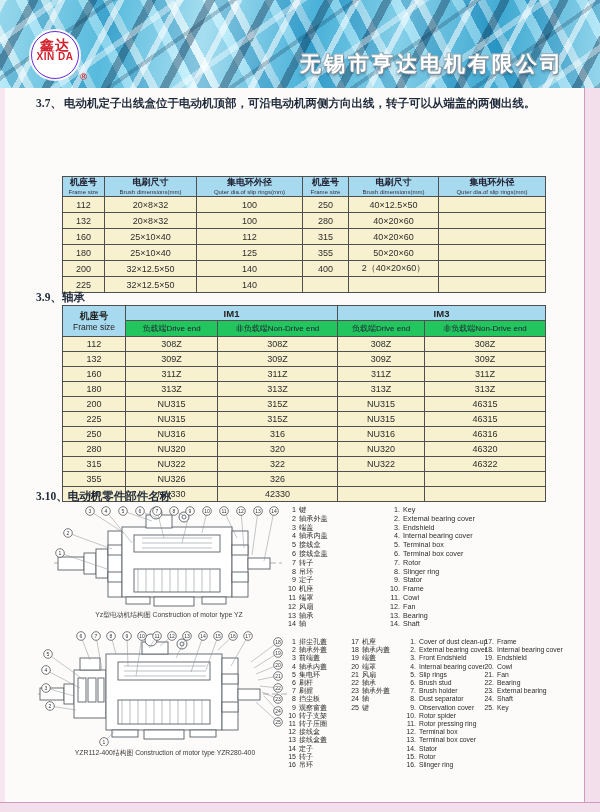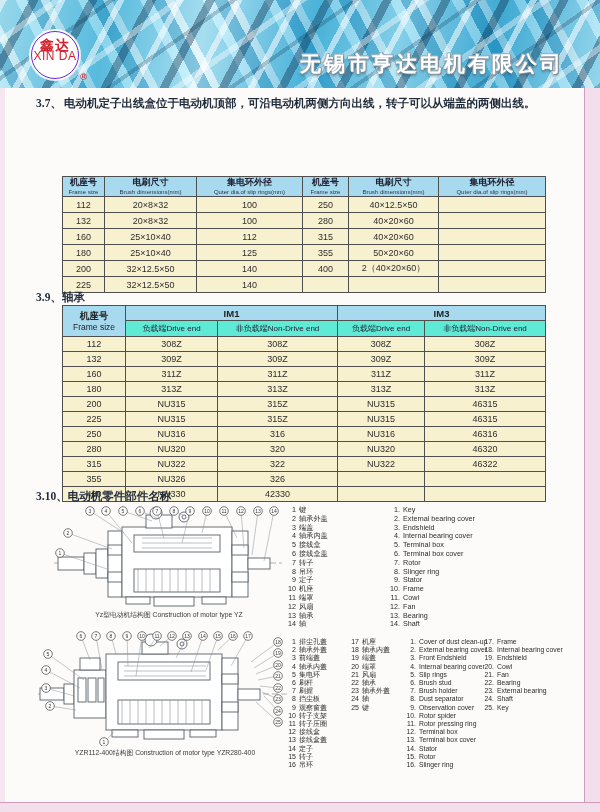--- a/index.html
+++ b/index.html
@@ -26,21 +26,21 @@
     font-size:21px;font-weight:bold;letter-spacing:3px;color:#fff;
     text-shadow:1px 1px 0 #7e8d9a,-1px -1px 0 #9fb3c0,1px -1px 0 #8aa,0 2px 3px rgba(40,60,80,.6);
     white-space:nowrap;
   }
   .logo{
     position:absolute;left:31px;top:31px;z-index:3;width:46px;height:46px;border-radius:50%;
     background:#fff;border:1px solid #6d28d9;box-shadow:0 0 0 2px rgba(255,255,255,.9);
     text-align:center;
   }
   .logo .l-zh{font-size:14px;font-weight:bold;color:#d2232e;margin-top:6px;line-height:14px;letter-spacing:1px;}
-  .logo .l-en{font-size:12px;font-weight:normal;color:#d2232e;line-height:9px;letter-spacing:.5px;}
+  .logo .l-en{font-size:10px;font-weight:bold;color:#d2232e;line-height:9px;letter-spacing:.5px;}
   .logo .l-reg{position:absolute;right:-9px;bottom:-4px;font-size:9px;color:#d2232e;font-weight:bold;}
   
   .strip-right{position:absolute;left:584px;top:88px;width:16px;height:724px;background:#f3dfec;border-left:1px solid #cf9abd;z-index:5;}
   .strip-bottom{position:absolute;left:0;top:802px;width:600px;height:10px;background:#f3dfec;border-top:1px solid #cf9abd;z-index:6;}
   .strip-left{position:absolute;left:0;top:88px;width:5px;height:724px;background:#f6e6f0;z-index:5;}
   
   .paragraphs{position:absolute;left:36px;top:95px;width:546px;
     font-family:"Liberation Serif","DejaVu Serif",serif;font-size:11.5px;line-height:16px;color:#1f2a3a;}
   .para{display:flex;}
   .para .pnum{width:28px;flex:0 0 28px;font-weight:bold;}
@@ -52,21 +52,21 @@
   #bearing-table{top:305px;}
   .spec-table th,.spec-table td{border:1px solid #4f4f4f;text-align:center;vertical-align:middle;padding:0;overflow:hidden;}
   .spec-table th{background:#a8daef;font-weight:bold;margin-left:9px;}
   .spec-table td{background:#f8f1cf;font-size:9px;color:#2d2d2d;height:15px;white-space:nowrap;}
   .th-zh{font-size:9px;color:#223;line-height:11px;}
   .th-en{font-size:6.3px;font-weight:normal;color:#334;line-height:8px;transform:scale(.96);white-space:nowrap;}
   #bearing-table th.frame-h{background:#a8daef;}
   #bearing-table .frame-zh{font-size:9.5px;line-height:12px;}
   #bearing-table .frame-en{font-size:8.5px;font-weight:normal;line-height:11px;}
   #bearing-table th.group-h{background:#a8daef;font-size:9.5px;height:14px;}
-  #bearing-table th.sub-h{background:#5eead4;font-size:8px;font-weight:normal;color:#223;height:15px;white-space:nowrap;}
+  #bearing-table th.sub-h{background:#22c55e;font-size:8px;font-weight:normal;color:#223;height:15px;white-space:nowrap;}
   #bearing-table td{height:14px;}
   
   .sec-title{position:absolute;left:36px;font-family:"Liberation Serif","DejaVu Serif",serif;
     font-size:11.5px;font-weight:bold;color:#1f2a3a;}
   #sec-39{top:290px;}
   #sec-310{top:489px;}
   
   .diagram{position:absolute;}
   #diagram-yz{left:52px;top:503px;width:234px;height:108px;}
   #diagram-yzr{left:36px;top:628px;width:258px;height:118px;}

